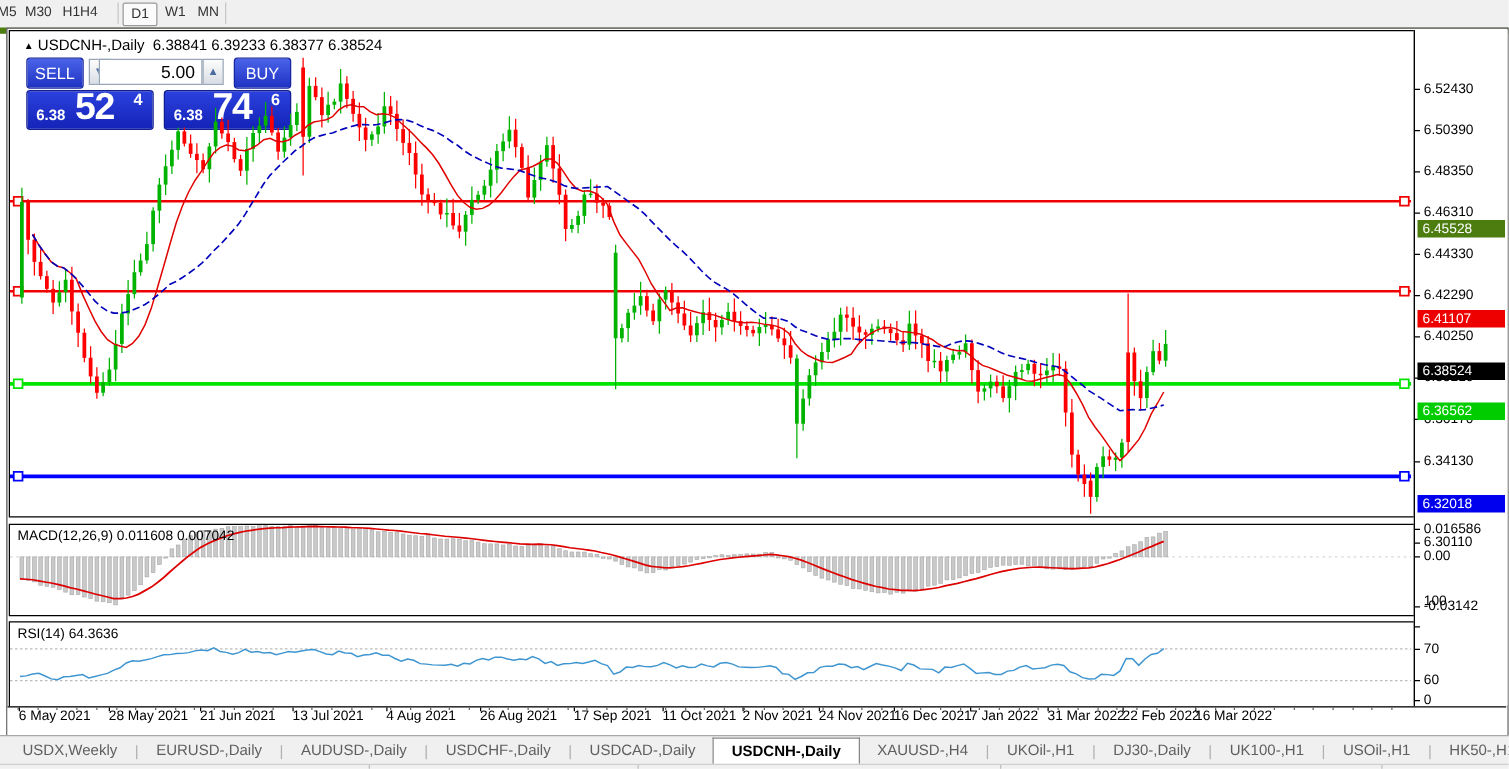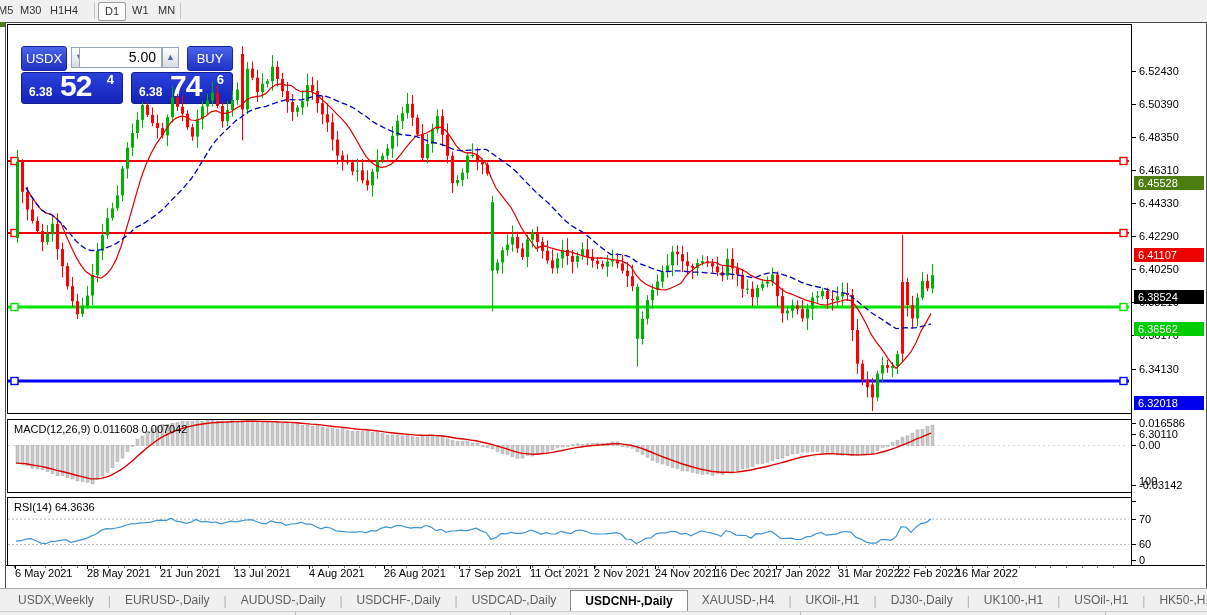--- a/index.html
+++ b/index.html
@@ -61,23 +61,28 @@
       <div class="tf-btn active" style="left: 98px;">D1</div>
       <div class="tf-btn" style="left: 126px;">W1</div>
       <div class="tf-btn" style="left: 152px;">MN</div>
       <div class="tf-sep" style="left: 94px;"></div>
       <div class="tf-sep" style="left: 180px;"></div>
     </div>
 
   <div id="chart-win">
 
     <div class="pane" id="pane-price">
+      <div id="title-row">
+        <span class="tri">▲</span>
+        <span>USDCNH-,Daily</span>
+        <b>&nbsp;</b><span>6.38841 6.39233 6.38377 6.38524</span>
+      </div>
 
       <div id="trade-panel">
-        <div class="blue-btn" style="left:6px;top:1px;width:46px;">USDX</div>
+        <div class="blue-btn" style="left:6px;top:1px;width:46px;">SELL</div>
         <div class="spin-btn" style="left:56px;">▼</div>
         <div id="vol-field">5.00</div>
         <div class="spin-btn" style="left:147px;">▲</div>
         <div class="blue-btn" style="left:172px;top:1px;width:46px;">BUY</div>
         <div class="price-box" style="left:6px;">
           <span class="small">6.38</span>
           <span class="big">52</span>
           <span class="sup">4</span>
         </div>
         <div class="price-box" style="left:116px;">

